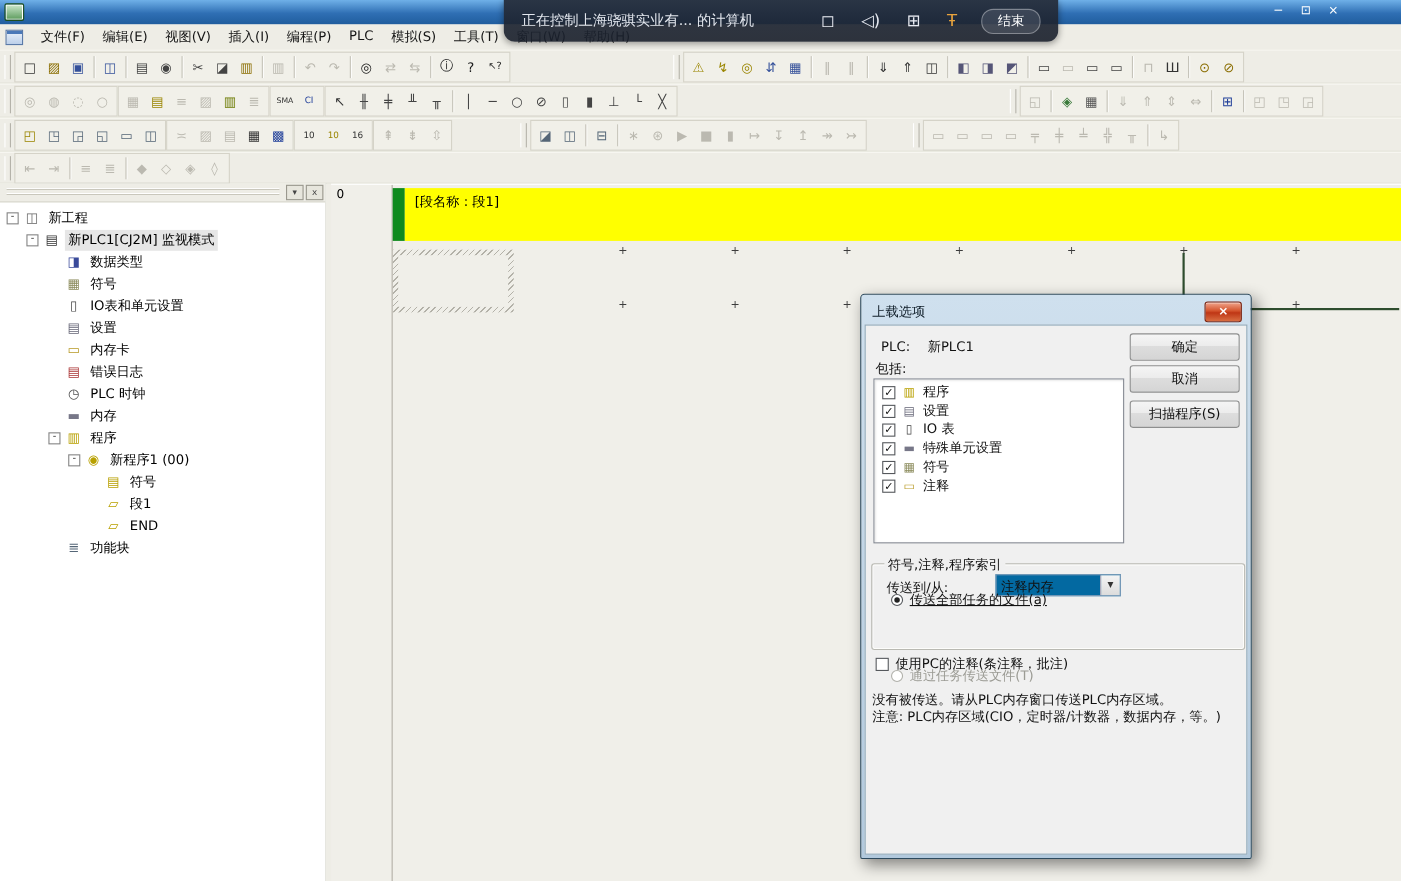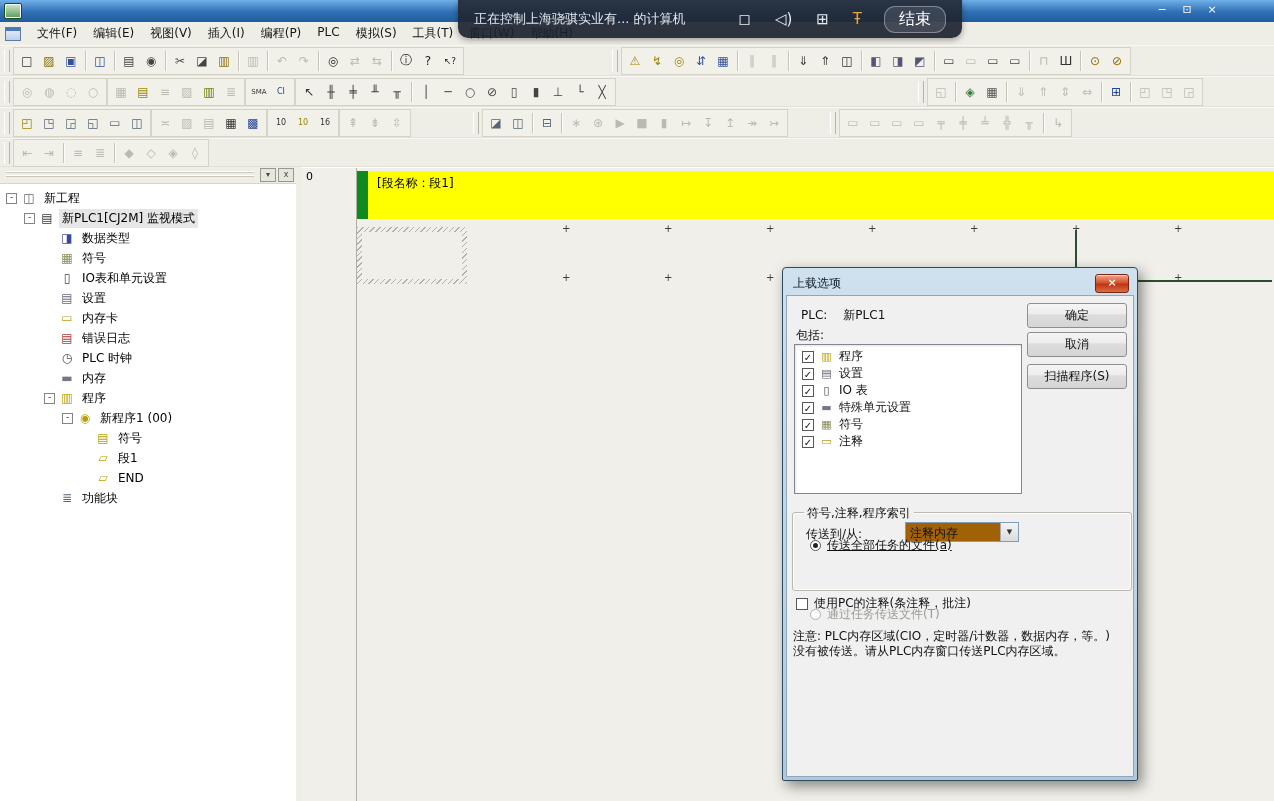--- a/index.html
+++ b/index.html
@@ -19,21 +19,21 @@
   .wctrl{position:absolute;right:52px;top:2px;display:flex;gap:5px;}
   .wbtn{width:20px;height:17px;text-align:center;line-height:16px;font-size:11px;color:#fff;}
   
   .overlay{position:absolute;left:458px;top:0;width:504px;height:38px;z-index:50;
     background:linear-gradient(rgba(38,46,60,.95),rgba(24,30,42,.9));
     border-radius:0 0 10px 10px;display:flex;align-items:center;padding:0 16px;
     box-sizing:border-box;color:#e3e7ee;font-size:13px;box-shadow:0 2px 6px rgba(0,0,0,.35);}
   .ov-text{white-space:nowrap;}
   .ov-icons{margin-left:auto;display:flex;align-items:center;gap:24px;}
   .ov-ic{font-size:15px;color:#e8ebf2;}
-  .ov-end{margin-left:22px;padding:2px 14px;border-radius:11px;font-size:16px;color:#fff;
+  .ov-end{margin-left:22px;padding:2px 14px;border-radius:11px;font-size:12px;color:#fff;
     border:1px solid rgba(255,255,255,.35);background:rgba(130,140,155,.25);}
   
   .menubar{position:absolute;left:0;top:22px;width:100%;height:23px;background:#eeede6;
     border-bottom:1px solid #dddbd0;display:flex;align-items:center;font-size:12px;color:#161616;}
   .mdiico{width:14px;height:12px;margin:0 8px 0 5px;border:1px solid #5a7aa8;
     background:linear-gradient(#eaf1fa,#bcd0ea);box-shadow:inset 0 3px 0 #4a78b8;}
   .mitem{padding:0 8px;white-space:nowrap;}
   
   .tbrow{position:absolute;left:0;width:100%;background:#eeede6;display:flex;align-items:center;
     padding-left:2px;box-sizing:border-box;border-top:1px solid #f8f7f2;border-bottom:1px solid #e2e1d8;}
@@ -98,21 +98,21 @@
   .btncol{position:absolute;left:240px;top:7px;width:100px;display:flex;flex-direction:column;gap:4px;}
   .btn7{height:23px;display:flex;align-items:center;justify-content:center;font-size:12px;color:#111;
     border:1px solid #8e8f8f;border-radius:3px;
     background:linear-gradient(#f5f5f5,#ececec 45%,#dddddd 46%,#d5d5d5);}
   .btn7:last-child{margin-top:3px;}
   .grp{position:absolute;left:5px;top:216px;width:340px;height:79px;border:1px solid #b9b9b2;
     border-radius:3px;box-shadow:inset 0 0 0 1px #fdfdfb;box-sizing:border-box;}
   .grp-title{position:absolute;top:-8px;left:11px;background:#f0f0f0;padding:0 3px;}
   .trl{position:absolute;left:13px;top:13px;}
   .combo{position:absolute;left:112px;top:9px;width:114px;height:20px;border:1px solid #7f9db9;
-    background:#a16207;display:flex;box-sizing:border-box;}
+    background:#0369a1;display:flex;box-sizing:border-box;}
   .combo .val{flex:1;padding:2px 4px;white-space:nowrap;overflow:hidden;}
   .combo .cbtn{width:17px;border-left:1px solid #aab;display:flex;align-items:center;justify-content:center;
     font-size:7px;color:#333;background:linear-gradient(#f4f4f4,#dcdcdc);}
   .radrow{position:absolute;left:17px;display:flex;align-items:center;gap:6px;}
   .radio{width:11px;height:11px;border-radius:50%;border:1px solid #55585c;background:#fff;
     position:relative;flex:none;box-sizing:border-box;}
   .radio.on::after{content:"";position:absolute;left:2px;top:2px;right:2px;bottom:2px;
     border-radius:50%;background:#222;}
   .radio.disb{border-color:#b0b0aa;}
   .gray{color:#9b9b94;}
@@ -532,22 +532,22 @@
       <div class="radrow gray" style="top:57px;margin-top:36px;">
         <span class="radio disb"></span>
         <span>通过任务传送文件(T)</span>
       </div>
     </div>
     <div class="ckrow">
       <span class="ckb"></span>
       <span>使用PC的注释(条注释，批注)</span>
     </div>
     <div class="note">
+      <div>没有被传送。请从PLC内存窗口传送PLC内存区域。</div>
       <div>注意: PLC内存区域(CIO，定时器/计数器，数据内存，等。)</div>
-      <div>没有被传送。请从PLC内存窗口传送PLC内存区域。</div>
     </div>
   </div>
 </div>
 
 <div class="overlay">
   <span class="ov-text">正在控制上海骁骐实业有... 的计算机</span>
   <div class="ov-icons" id="ov-icons">
       <span class="ov-ic">◻</span>
       <span class="ov-ic">◁)</span>
       <span class="ov-ic">⊞</span>

